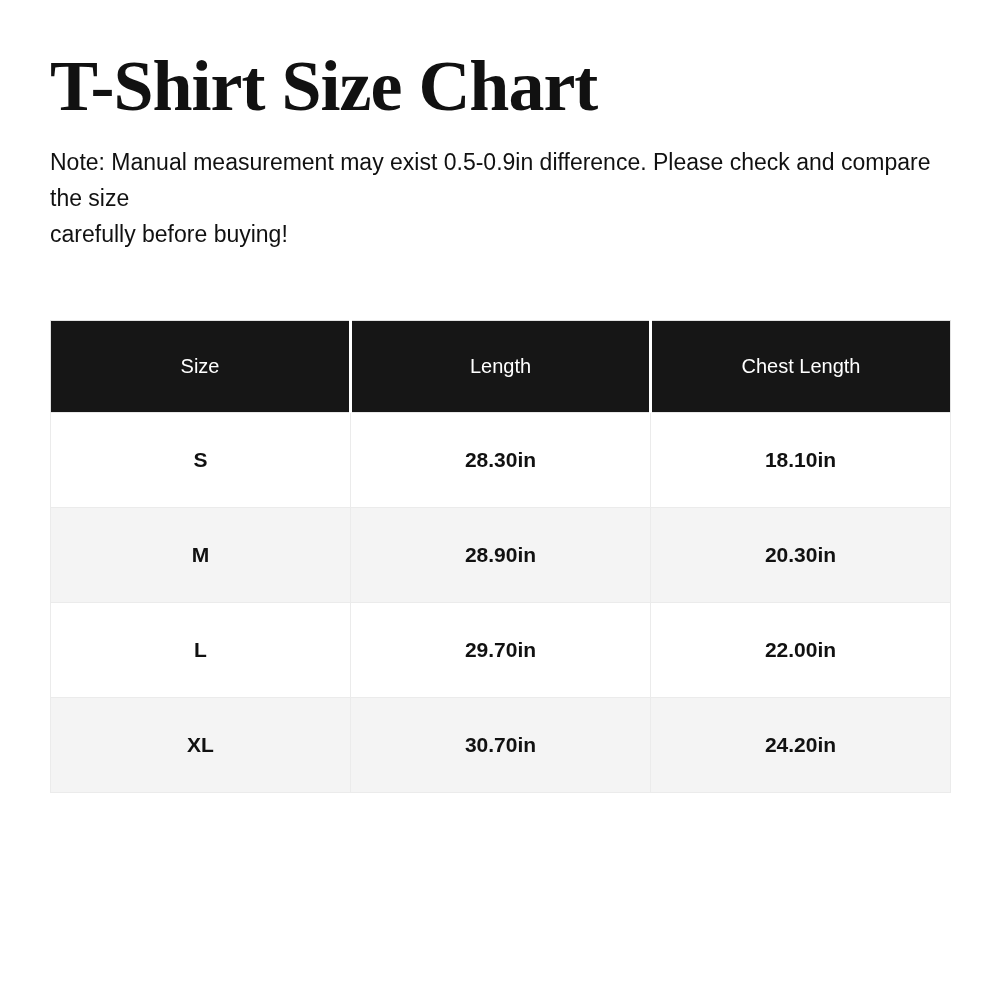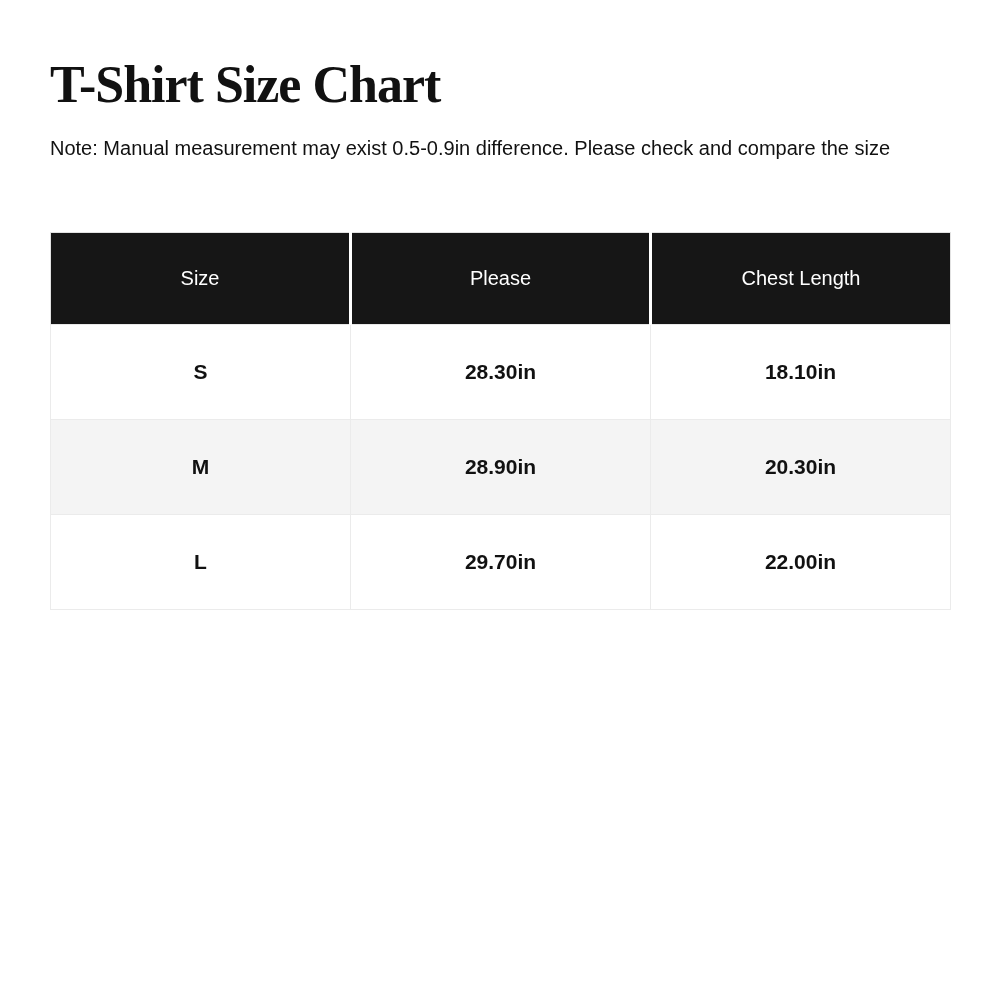--- a/index.html
+++ b/index.html
@@ -12,28 +12,28 @@
     font-family: "Liberation Sans", sans-serif;
     color: #111111;
   }
   .page {
     padding: 50px 50px 0 50px;
     width: 1000px;
   }
   .page-title {
     font-family: "Liberation Serif", "DejaVu Serif", serif;
     font-weight: 700;
-    font-size: 52px;
+    font-size: 72px;
     line-height: 1.02;
-    margin: 8px 0 22px 0;
+    margin: 0 0 22px 0;
     letter-spacing: -1px;
     color: #111111;
   }
   .note {
-    font-size: 20px;
+    font-size: 23px;
     line-height: 1.55;
     margin: 0;
     color: #111111;
   }
   .note span { display: block; }
   .size-table {
     margin-top: 68px;
     width: 901px;
     border-collapse: collapse;
     table-layout: fixed;
@@ -66,42 +66,48 @@
 </style>
 </head>
 <body>
 
 <div class="page">
 
   <h1 class="page-title">T-Shirt Size Chart</h1>
 
   <p class="note">
     <span>Note: Manual measurement may exist 0.5-0.9in difference. Please check and compare the size</span>
+    <span>carefully before buying!</span>
   </p>
 
   <table class="size-table">
     <thead>
       <tr>
         <th>Size</th>
-        <th>Please</th>
+        <th>Length</th>
         <th>Chest Length</th>
       </tr>
     </thead>
     <tbody>
       <tr>
         <td>S</td>
         <td>28.30in</td>
         <td>18.10in</td>
       </tr>
       <tr>
         <td>M</td>
         <td>28.90in</td>
         <td>20.30in</td>
       </tr>
       <tr>
         <td>L</td>
         <td>29.70in</td>
         <td>22.00in</td>
       </tr>
+      <tr>
+        <td>XL</td>
+        <td>30.70in</td>
+        <td>24.20in</td>
+      </tr>
     </tbody>
   </table>
 
 </div>
 
 </body></html>

